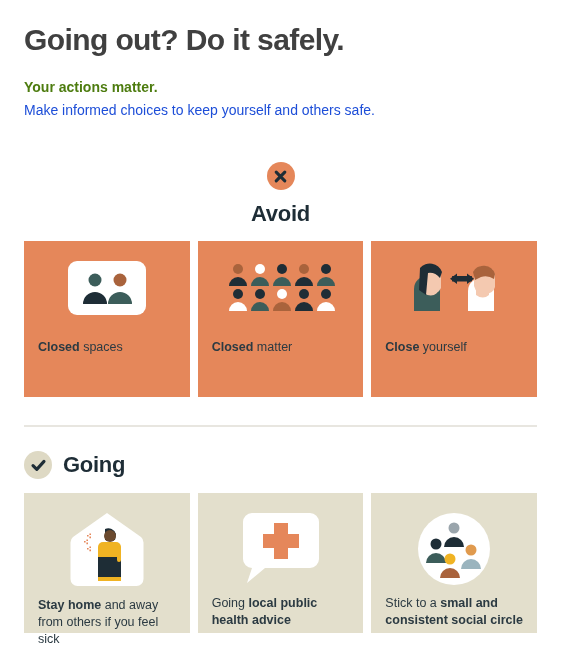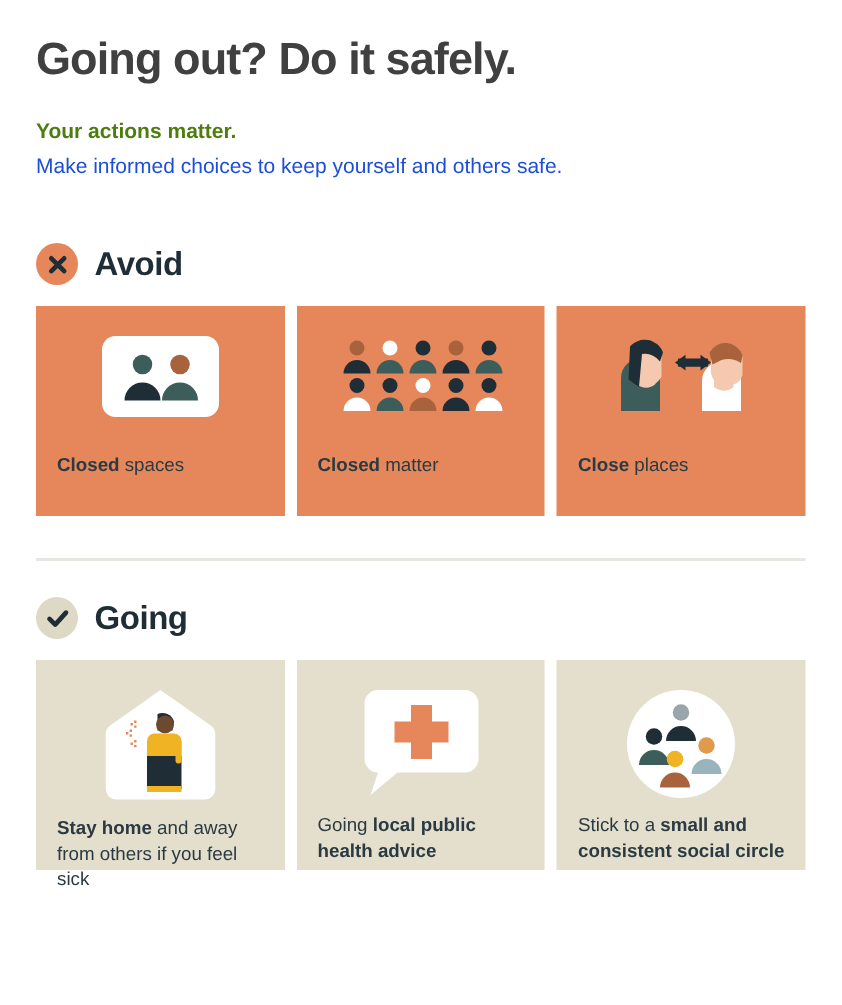--- a/index.html
+++ b/index.html
@@ -49,21 +49,21 @@
     font-weight: normal;
     color: #1d4ed8;
   }
 
   
   .section-head {
     display: flex;
     align-items: center;
     gap: 11px;
   }
-  .section-head.avoid  { padding-top: 42px; }
+  .section-head.avoid  { padding-top: 42px; flex-direction: column; }
   .section-head.always { padding-top: 24px; }
 
   .badge {
     width: 28px;
     height: 28px;
     border-radius: 50%;
     flex: 0 0 auto;
     display: flex;
     align-items: center;
     justify-content: center;
@@ -87,21 +87,21 @@
     padding-top: 14px;
   }
   .card {
     flex: 1 1 0;
     box-sizing: border-box;
     padding: 18px 14px 14px 14px;
     display: flex;
     flex-direction: column;
     align-items: flex-start;
   }
-  .card.orange { background: #e5875a; height: 140px; }
+  .card.orange { background: #e5875a; height: 156px; }
   .card.beige  { background: #e3dfcc; height: 140px; }
 
   .card-art {
     width: 100%;
     display: flex;
     justify-content: center;
     align-items: flex-start;
   }
   .card.orange .card-art { height: 72px; }
   .card.beige  .card-art { height: 92px; }
@@ -210,21 +210,21 @@
             <path d="M74 19.7 L67 14.5 L67 25 z"></path>
           </g>
 
           <path d="M68 52 L68 32 a13 13 0 0 1 26 0 L94 52 z" fill="#FFFFFF"></path>
           <path d="M76 36 q7 5 13 0 l0 -10 l-13 0 z" fill="#F4C9B0"></path>
           <path d="M74 12 a12 12 0 0 1 21 4 l0 12 q-2 7 -10 7 q-9 0 -11 -8 z" fill="#F4C9B0"></path>
           <path d="M73 13 a12 12 0 0 1 22 2 l-1 5 q-6 -4 -13 -2 l-6 3 z" fill="#A9633C"></path>
         </svg>
       </div>
       <div class="card-caption">
-        <b>Close</b><span> places</span>
+        <b>Close</b><span> yourself</span>
       </div>
     </div>
 
   </div>
 
   <div class="divider"></div>
 
   <div class="section-head always">
     <span class="badge beige">
       <svg width="17" height="15" viewBox="0 0 17 15" aria-hidden="true">

